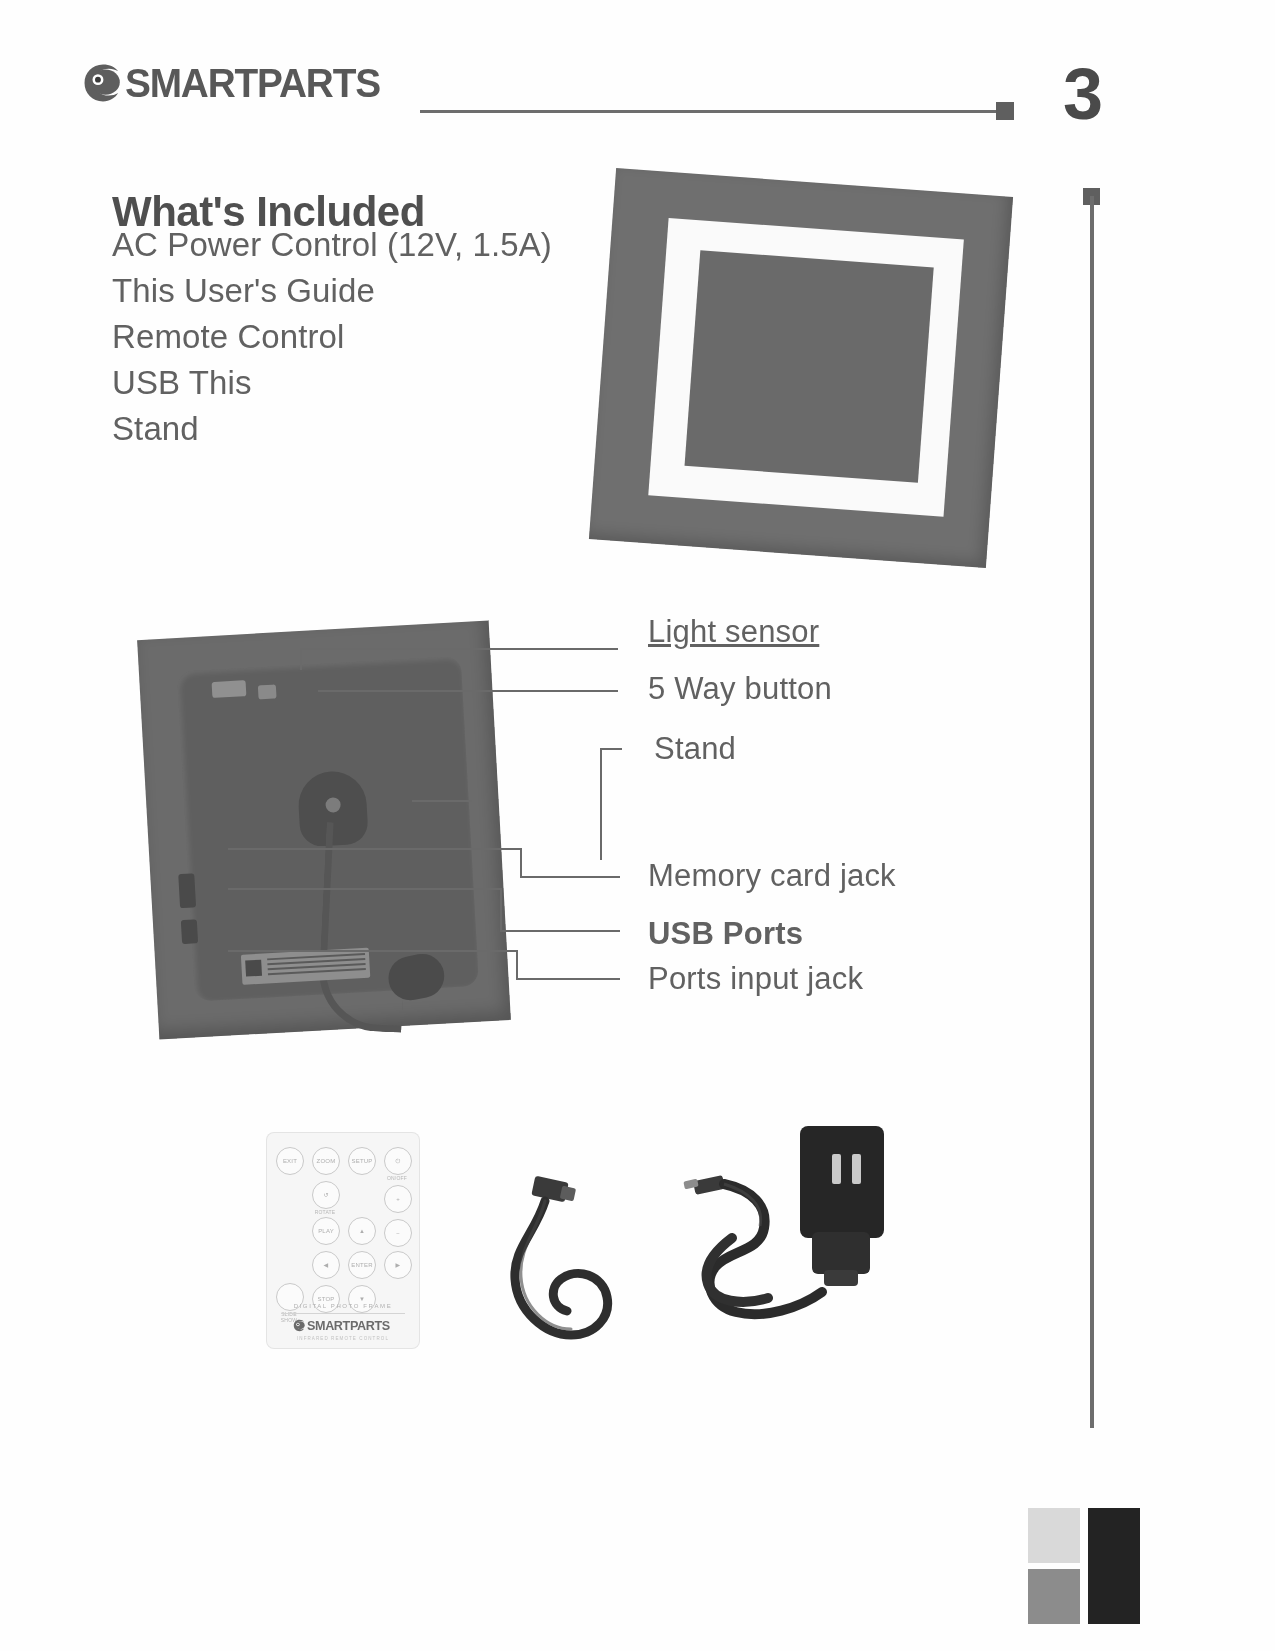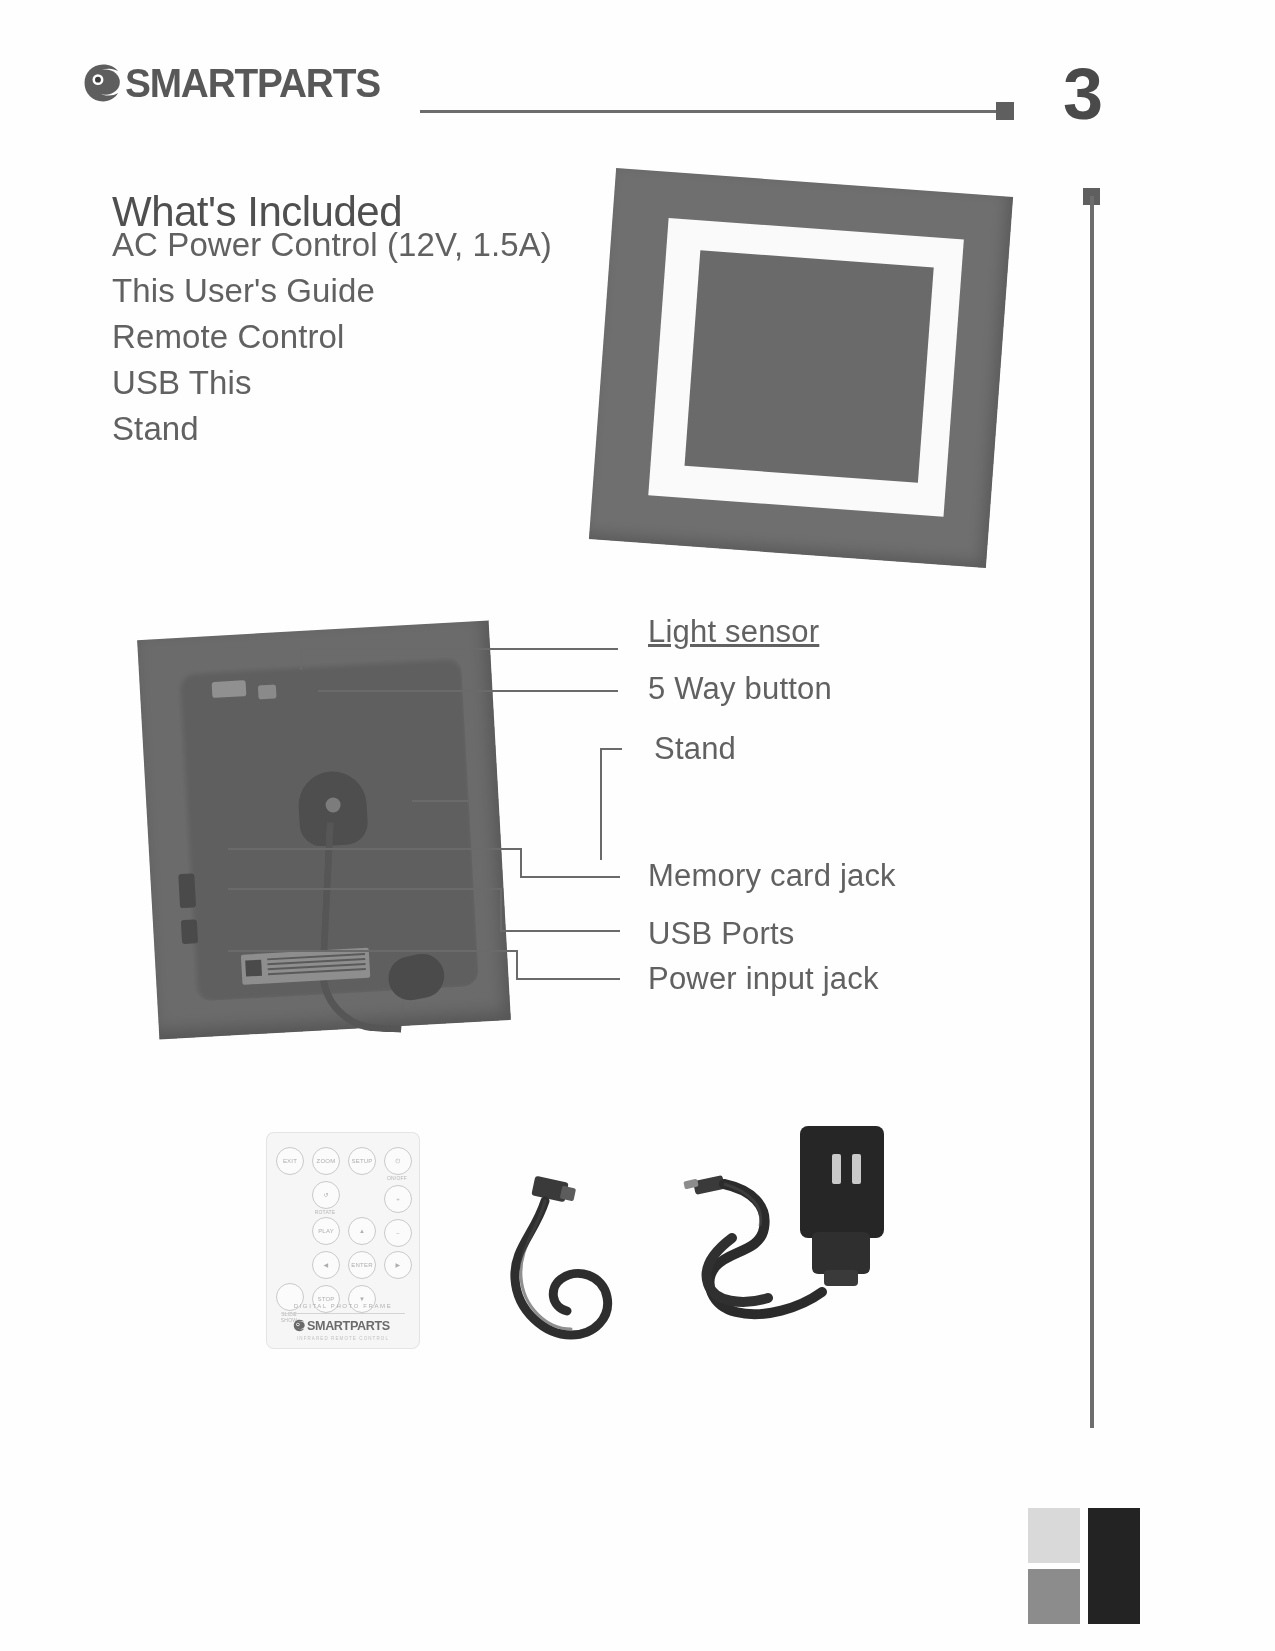--- a/index.html
+++ b/index.html
@@ -92,21 +92,21 @@
     height: 17px;
     background: #5f5f5f;
   }
 
   
   .section-title {
     position: absolute;
     left: 112px;
     top: 160px;
     font-size: 42px;
-    font-weight: 400;
+    font-weight: 700;
     letter-spacing: -0.5px;
     color: #4f4f4f;
     line-height: 1.15;
   }
   .included-list {
     position: absolute;
     left: 112px;
     top: 222px;
     margin: 0;
     padding: 0;
@@ -487,22 +487,22 @@
   <div class="leader" style="left:500px; top:930px; width:120px;"></div>
 
   <div class="leader" style="left:228px; top:950px; width:288px;"></div>
   <div class="leader-v" style="left:516px; top:950px; height:28px;"></div>
   <div class="leader" style="left:516px; top:978px; width:104px;"></div>
 
   <div class="callout-label" style="left:648px; top:616px;text-decoration:underline;">Light sensor</div>
   <div class="callout-label" style="left:648px; top:673px;">5 Way button</div>
   <div class="callout-label" style="left:654px; top:733px;">Stand</div>
   <div class="callout-label" style="left:648px; top:860px;">Memory card jack</div>
-  <div class="callout-label" style="left:648px; top:918px;">USB Ports</div>
-  <div class="callout-label" style="left:648px; top:963px;">Power input jack</div>
+  <div class="callout-label" style="left:648px; top:918px;font-weight:bold;">USB Ports</div>
+  <div class="callout-label" style="left:648px; top:963px;">Ports input jack</div>
 
   <div class="remote">
     <div class="remote-grid">
       <div class="rbtn" style="left:0px;  top:0px;">EXIT</div>
       <div class="rbtn" style="left:36px; top:0px;">ZOOM</div>
       <div class="rbtn" style="left:72px; top:0px;">SETUP</div>
       <div class="rbtn" style="left:108px;top:0px;">⏻</div>
       <div class="rcap" style="left:106px;top:28px;">ON/OFF</div>
 
       <div class="rbtn" style="left:36px; top:34px;">↺</div>

